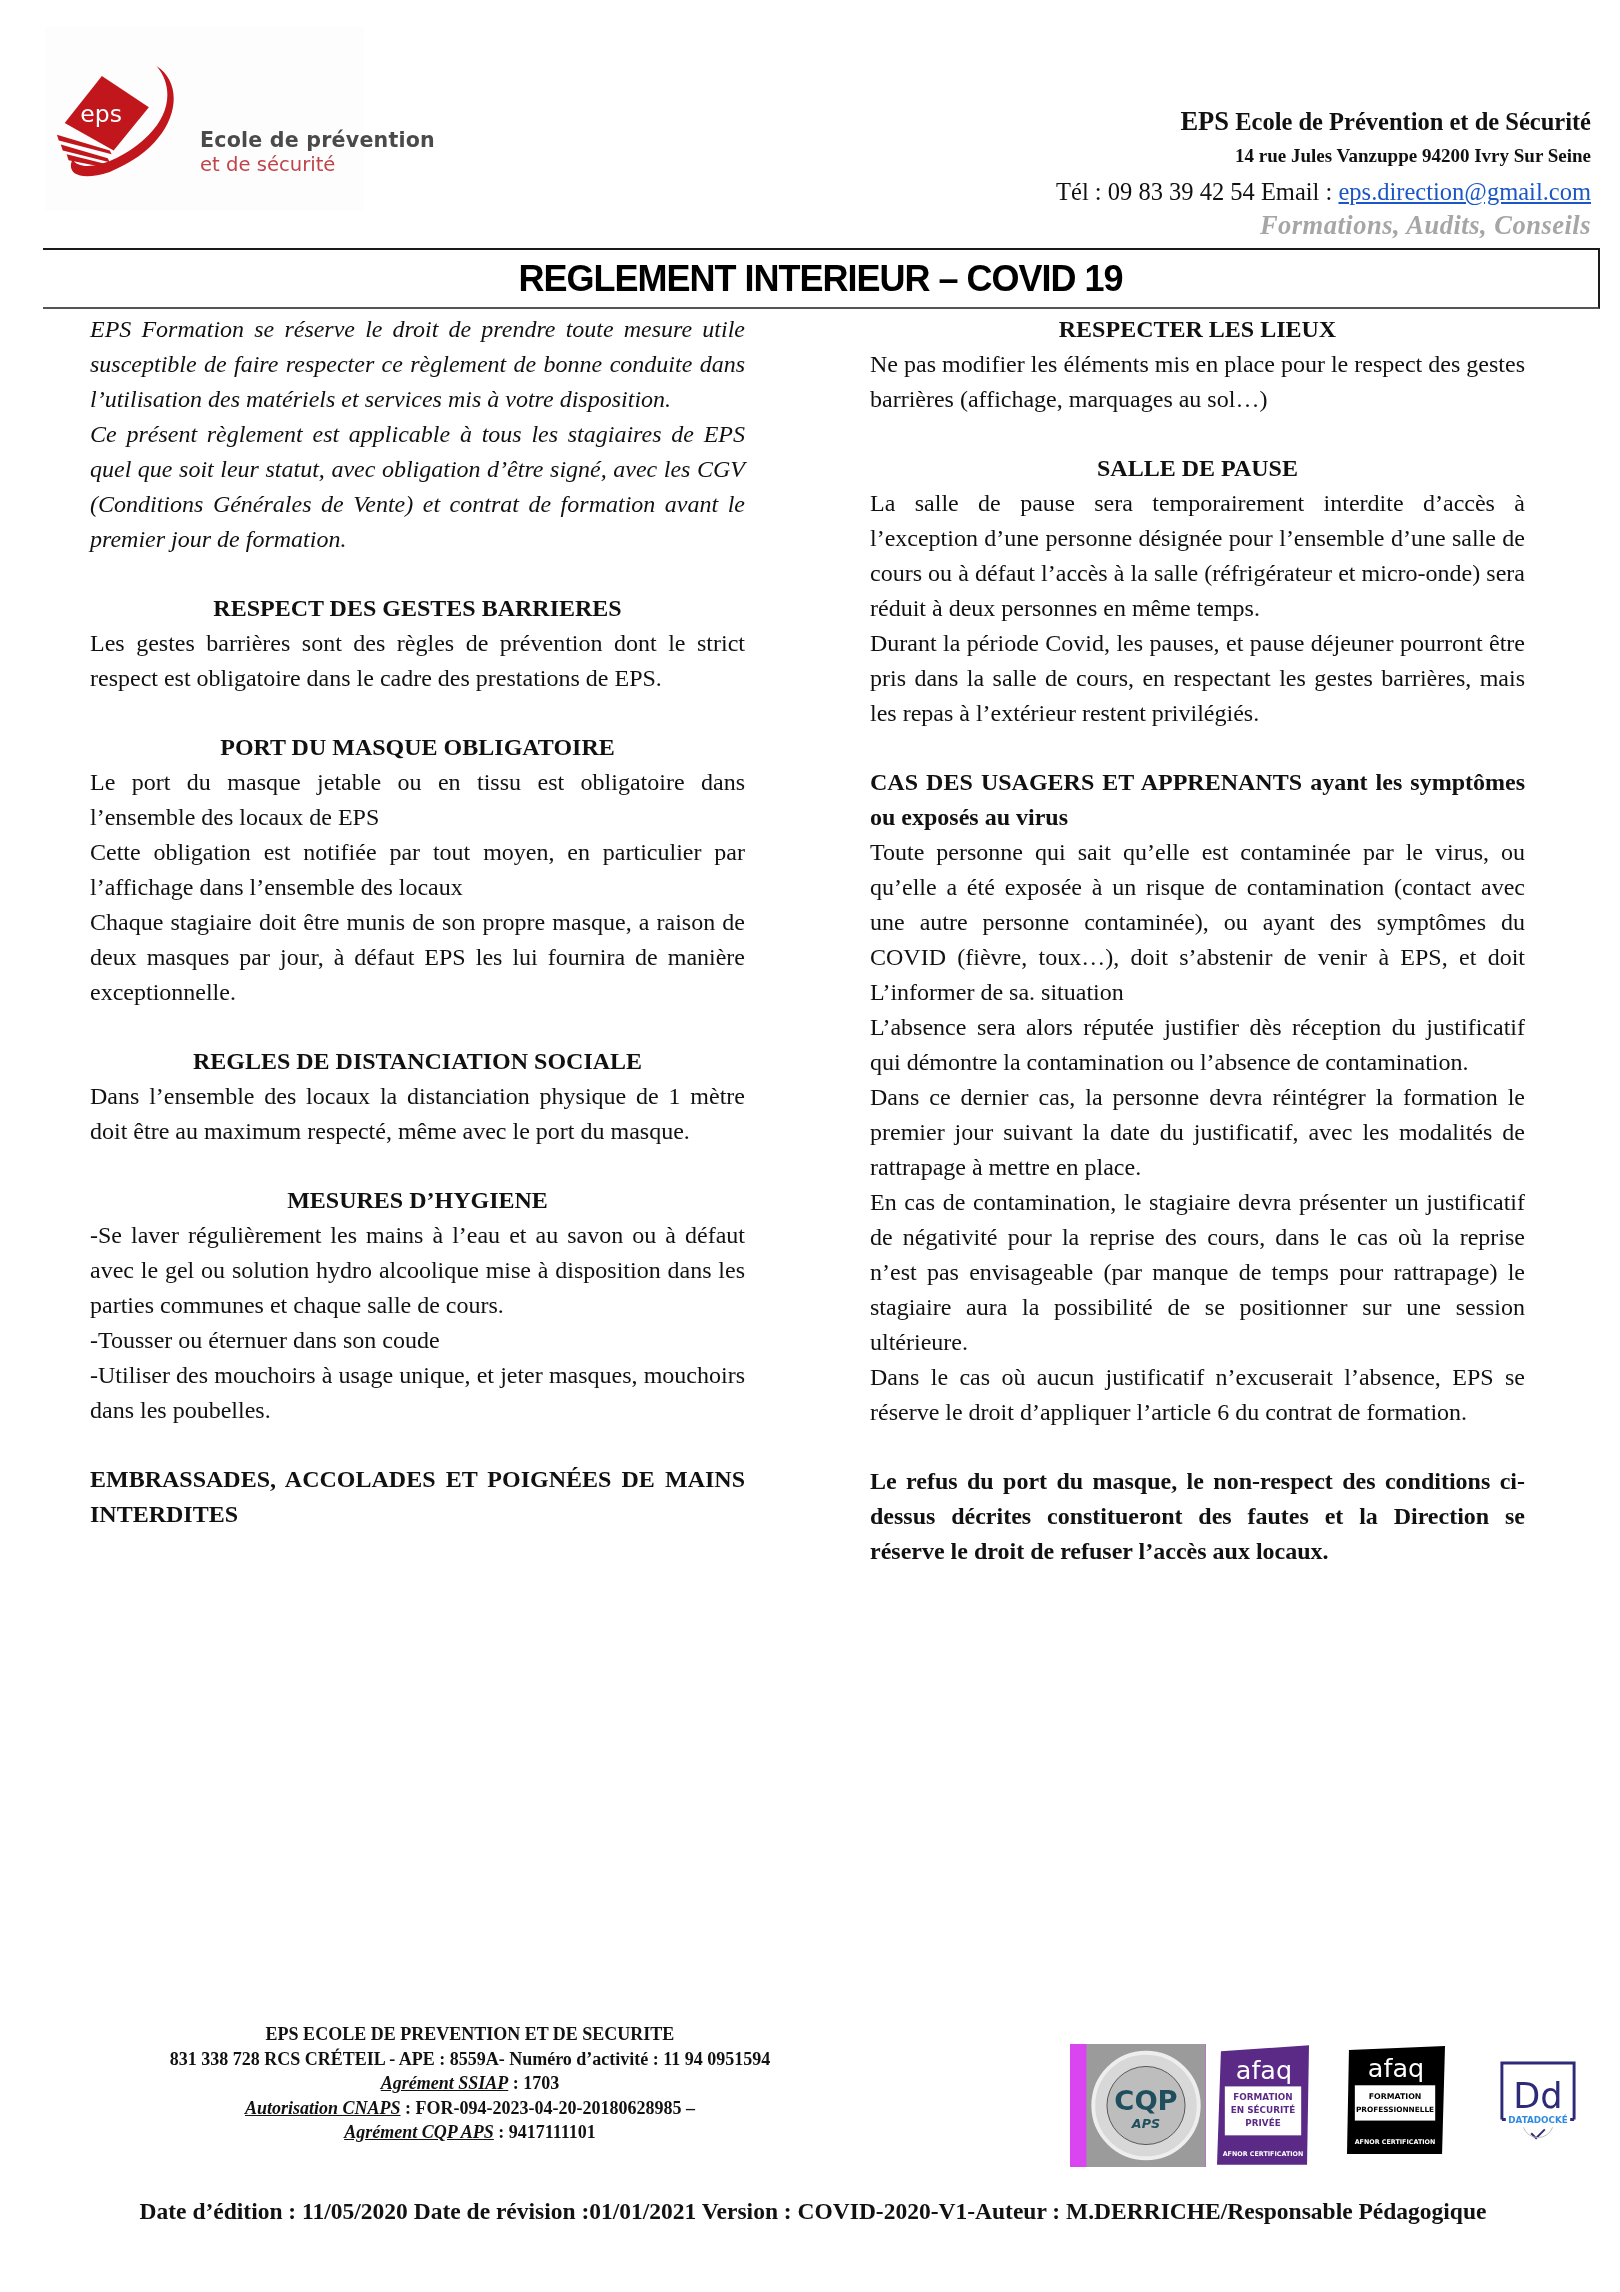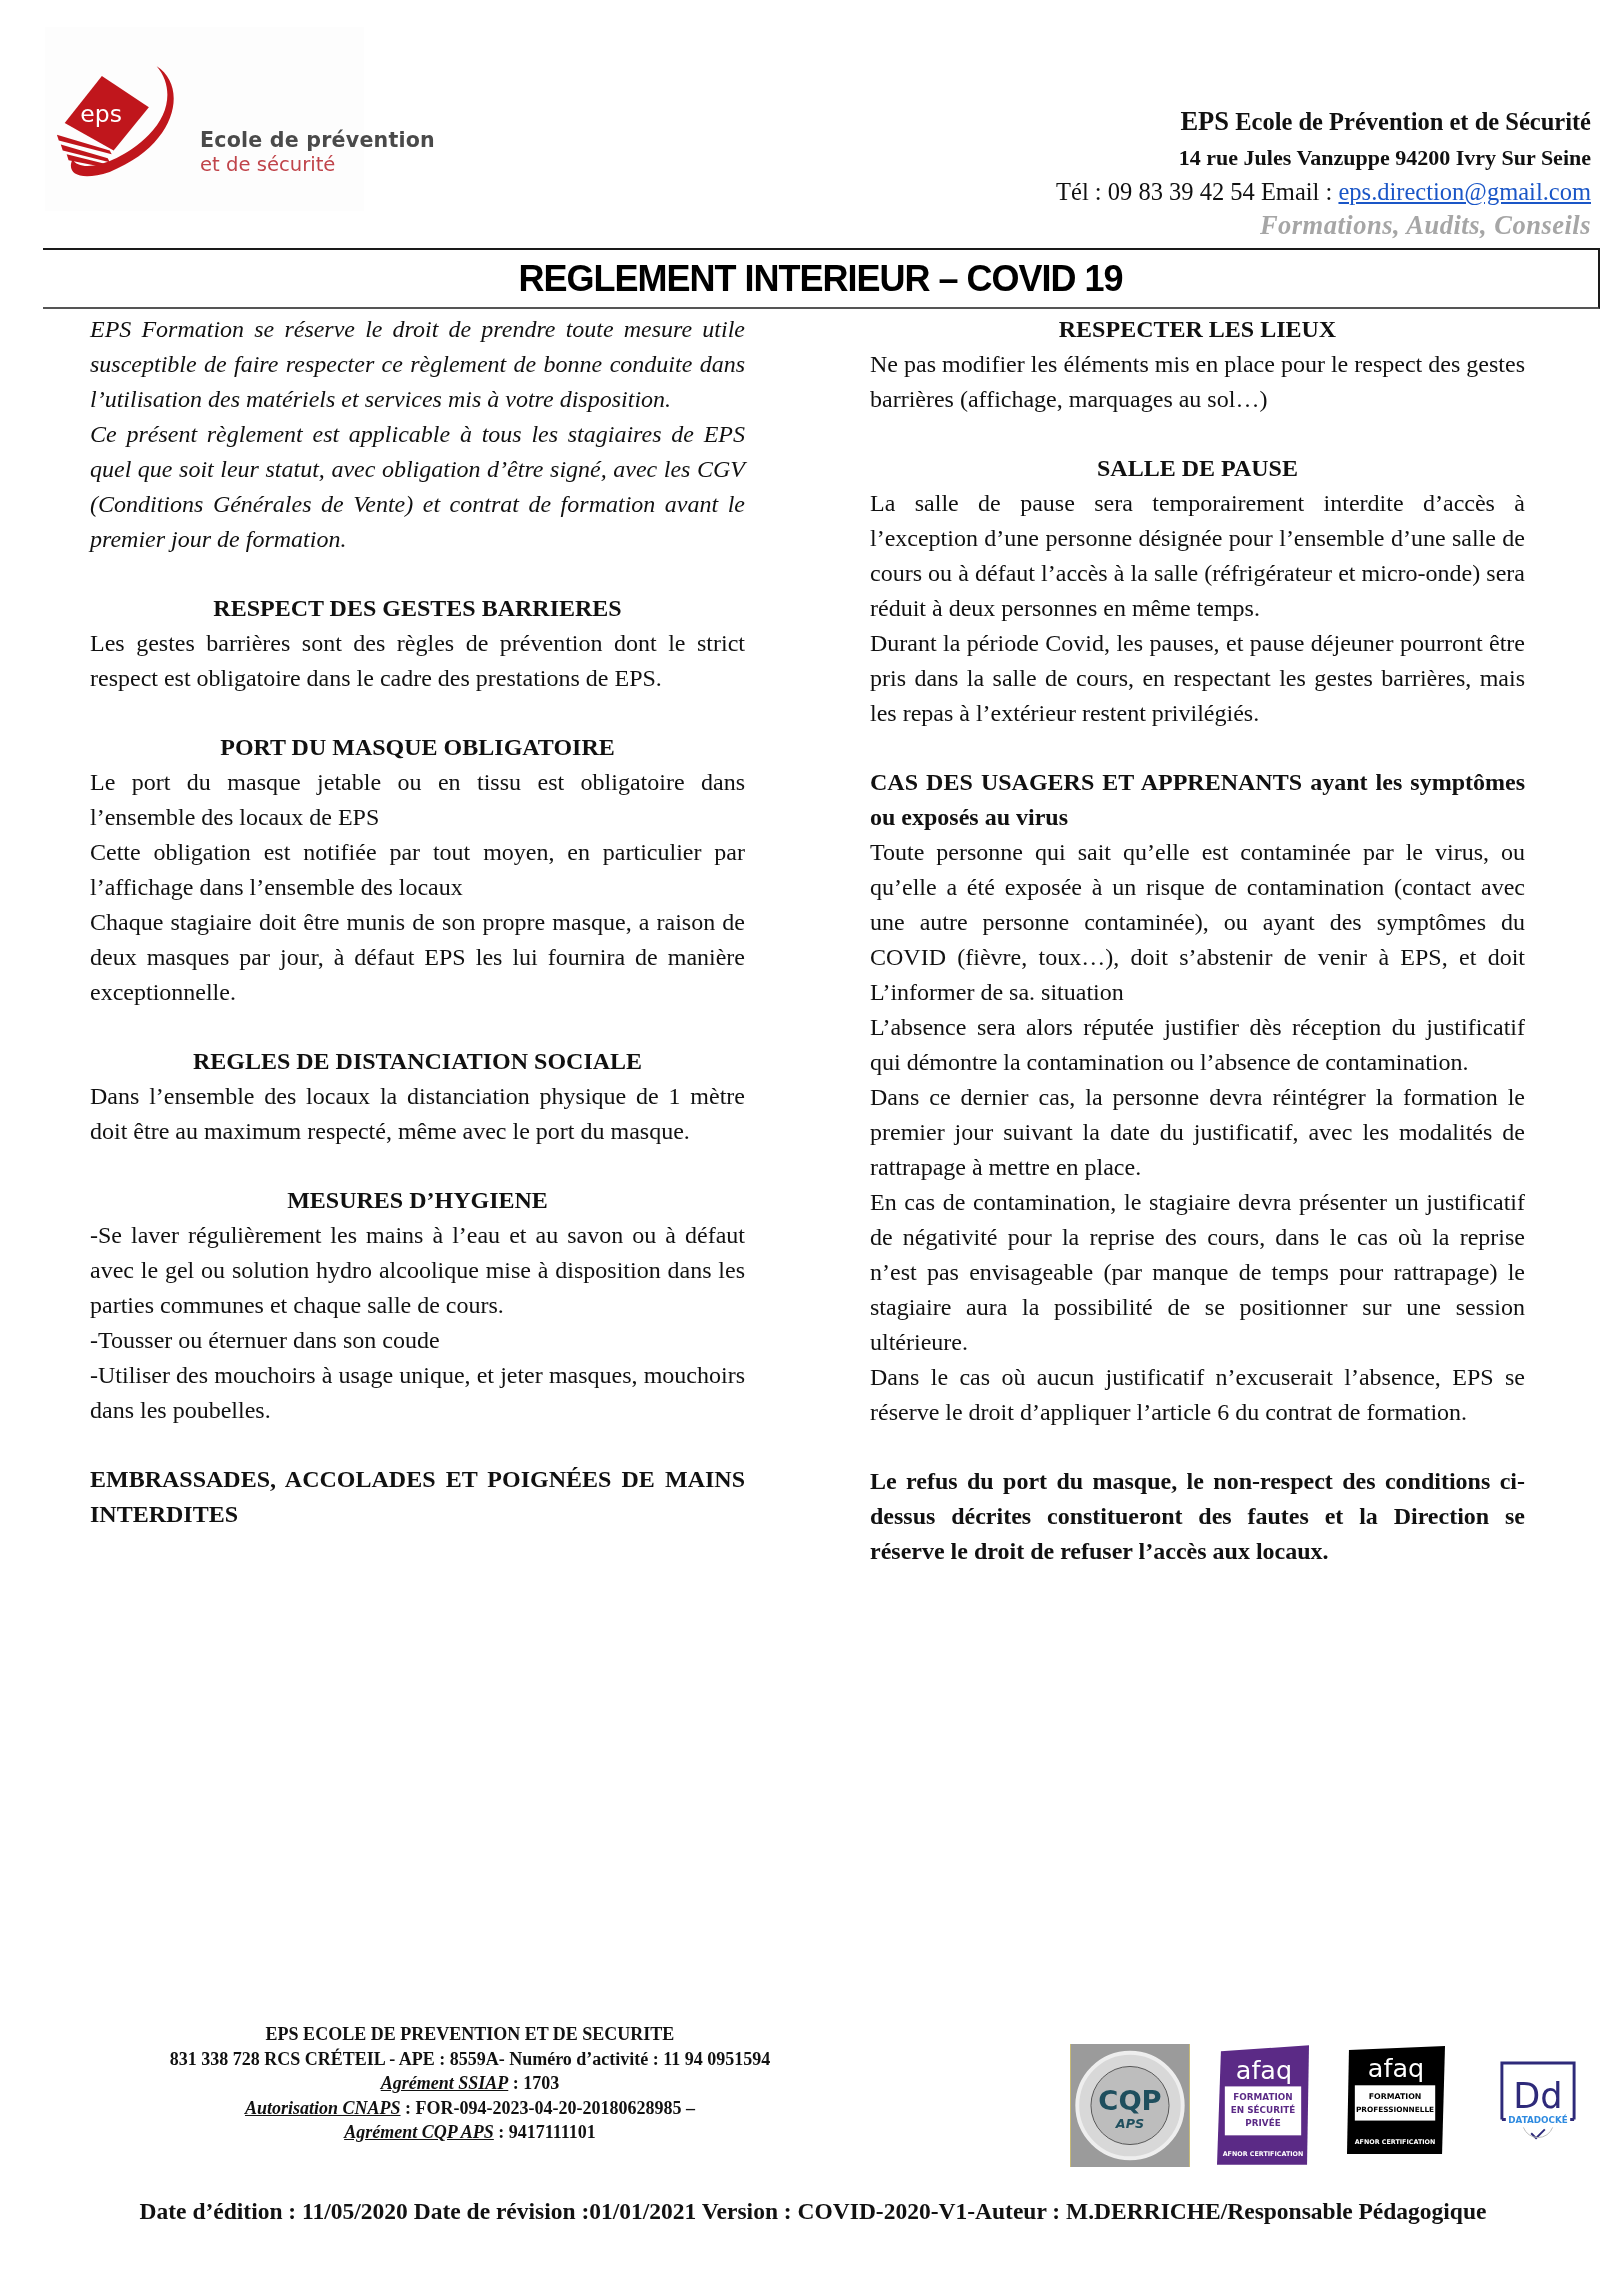--- a/index.html
+++ b/index.html
@@ -11,21 +11,21 @@
   .logo svg { position: absolute; left: 5.9px; top: 39px; }
   .logo-line1 { position: absolute; left: 155px; top: 101px; font-family: "DejaVu Sans", sans-serif;
                 font-weight: bold; font-size: 20.6px; color: #4a4a4a; letter-spacing: 0.2px; white-space: nowrap; }
   .logo-line2 { position: absolute; left: 155px; top: 126px; font-family: "DejaVu Sans", sans-serif;
                 font-size: 19.6px; color: #c0444a; white-space: nowrap; }
 
   
   .hdr { position: absolute; right: 29px; text-align: right; white-space: nowrap; }
   .hdr-name { top: 106px; font-size: 24.5px; font-weight: bold; }
   .hdr-name .big { font-size: 26.5px; }
-  .hdr-addr { top: 145px; font-size: 22px; font-weight: bold; }
+  .hdr-addr { top: 145px; font-size: 19px; font-weight: bold; }
   .hdr-contact { top: 178px; font-size: 24.5px; }
   .hdr-contact a { color: #1a56c7; text-decoration: underline; }
   .hdr-tagline { top: 210px; font-size: 26.5px; font-weight: bold; font-style: italic; color: #a6a6a6; letter-spacing: 0.5px; }
 
   
   .title-box { position: absolute; left: 43px; top: 248px; width: 1555px; height: 57px;
                border-top: 2px solid #1a1a1a; border-bottom: 2.9px solid #555; border-right: 2px solid #1a1a1a; }
   .title-text { position: absolute; left: 0; right: 0; top: 7.8px; text-align: center;
                 font-family: "Liberation Sans", "DejaVu Sans", sans-serif; font-weight: bold; 
                 font-size: 36px; letter-spacing: -1px; color: #000; }
@@ -41,21 +41,21 @@
   .section.justhead h2 { text-align: justify; }
   .strong-para { font-weight: bold; }
   .intro { margin-bottom: 34px; }
 
   
   .footer-left { position: absolute; left: 78px; top: 2022px; width: 784px; text-align: center;
                  font-weight: bold; font-size: 18px; line-height: 24.5px; }
   .footer-left .lbl { font-style: italic; text-decoration: underline; }
   .badges { position: absolute; left: 1070px; top: 2041px; width: 510px; height: 125px; }
   .badge { position: absolute; }
-  .badge-cqp { left: 0; top: 2.9px; width: 120px; height: 123px; background: #fde047; }
+  .badge-cqp { left: 0; top: 2.9px; width: 120px; height: 123px; background: #d946ef; padding-left: 16px; }
   .badge-afaq1 { left: 147px; top: 3.9px; width: 92px; height: 120px; }
   .badge-afaq2 { left: 277px; top: 4.9px; width: 98px; height: 108px; }
   .badge-dd { left: 428px; top: 17.6px; width: 80px; height: 88px; }
 
   .edition { position: absolute; left: 78px; width: 1470px; top: 2195px; text-align: center;
              font-weight: bold; font-size: 23.5px; line-height: 32px; }
 </style>
 </head>
 <body>
 

